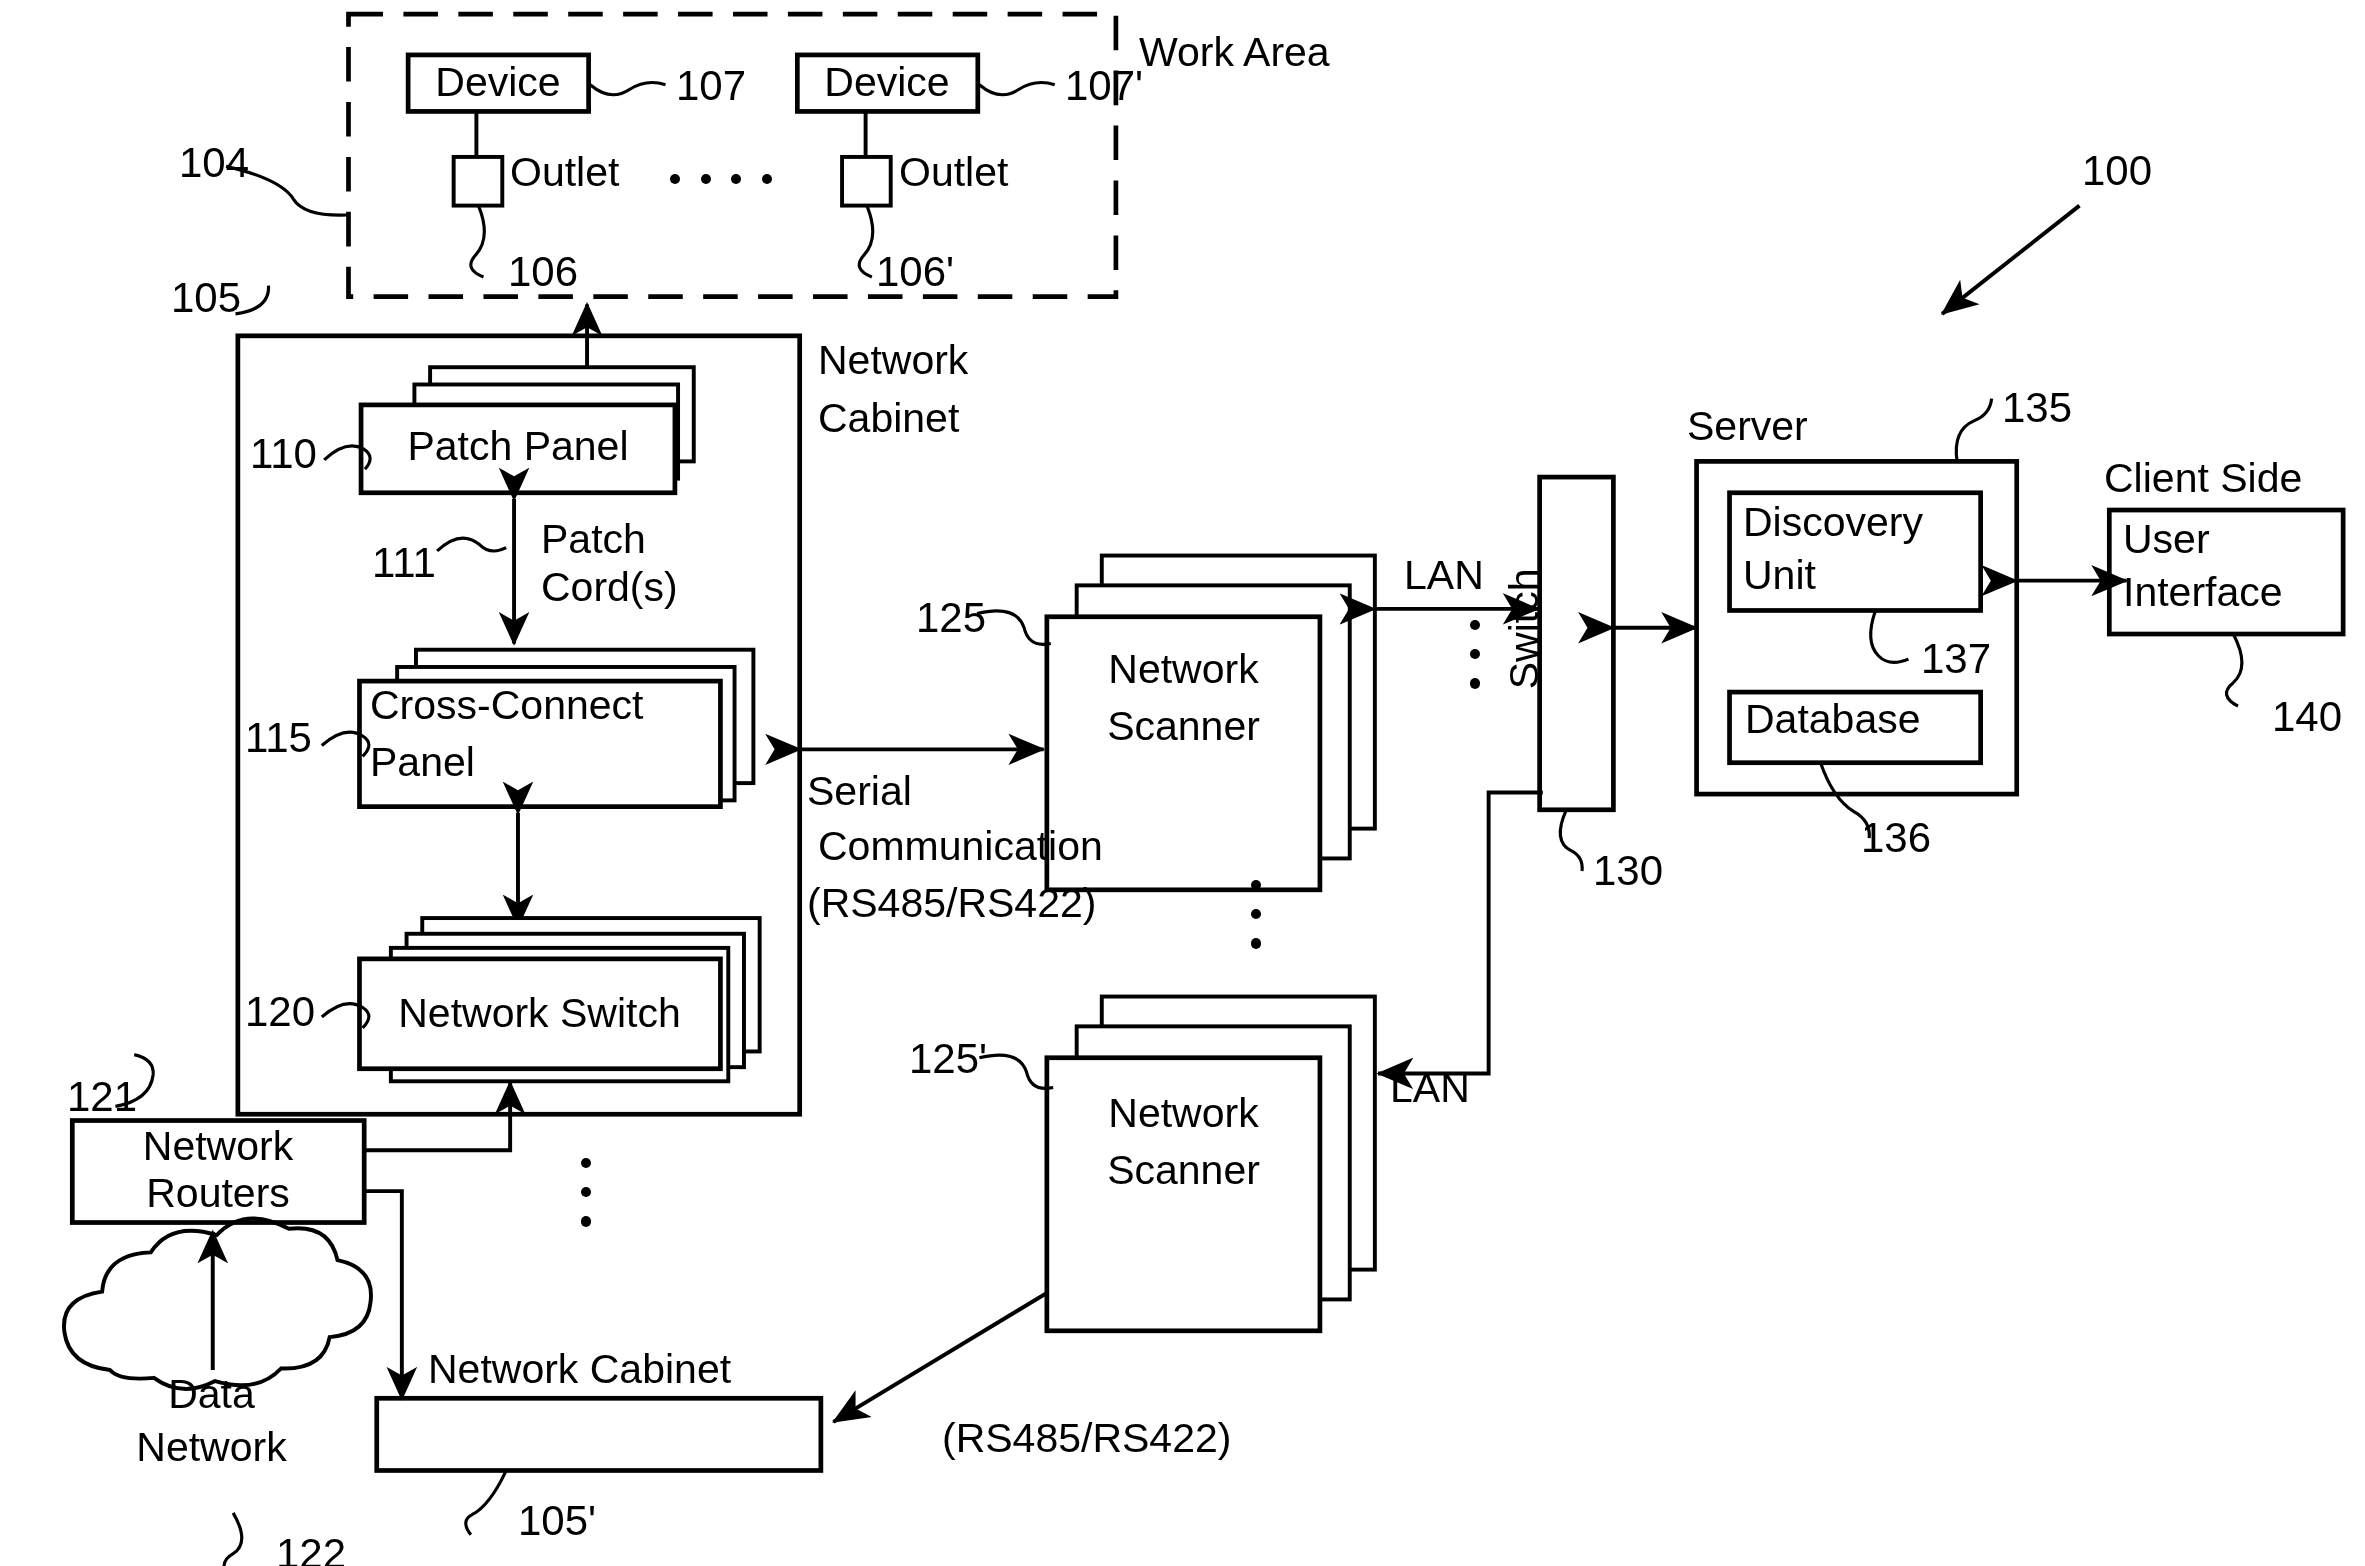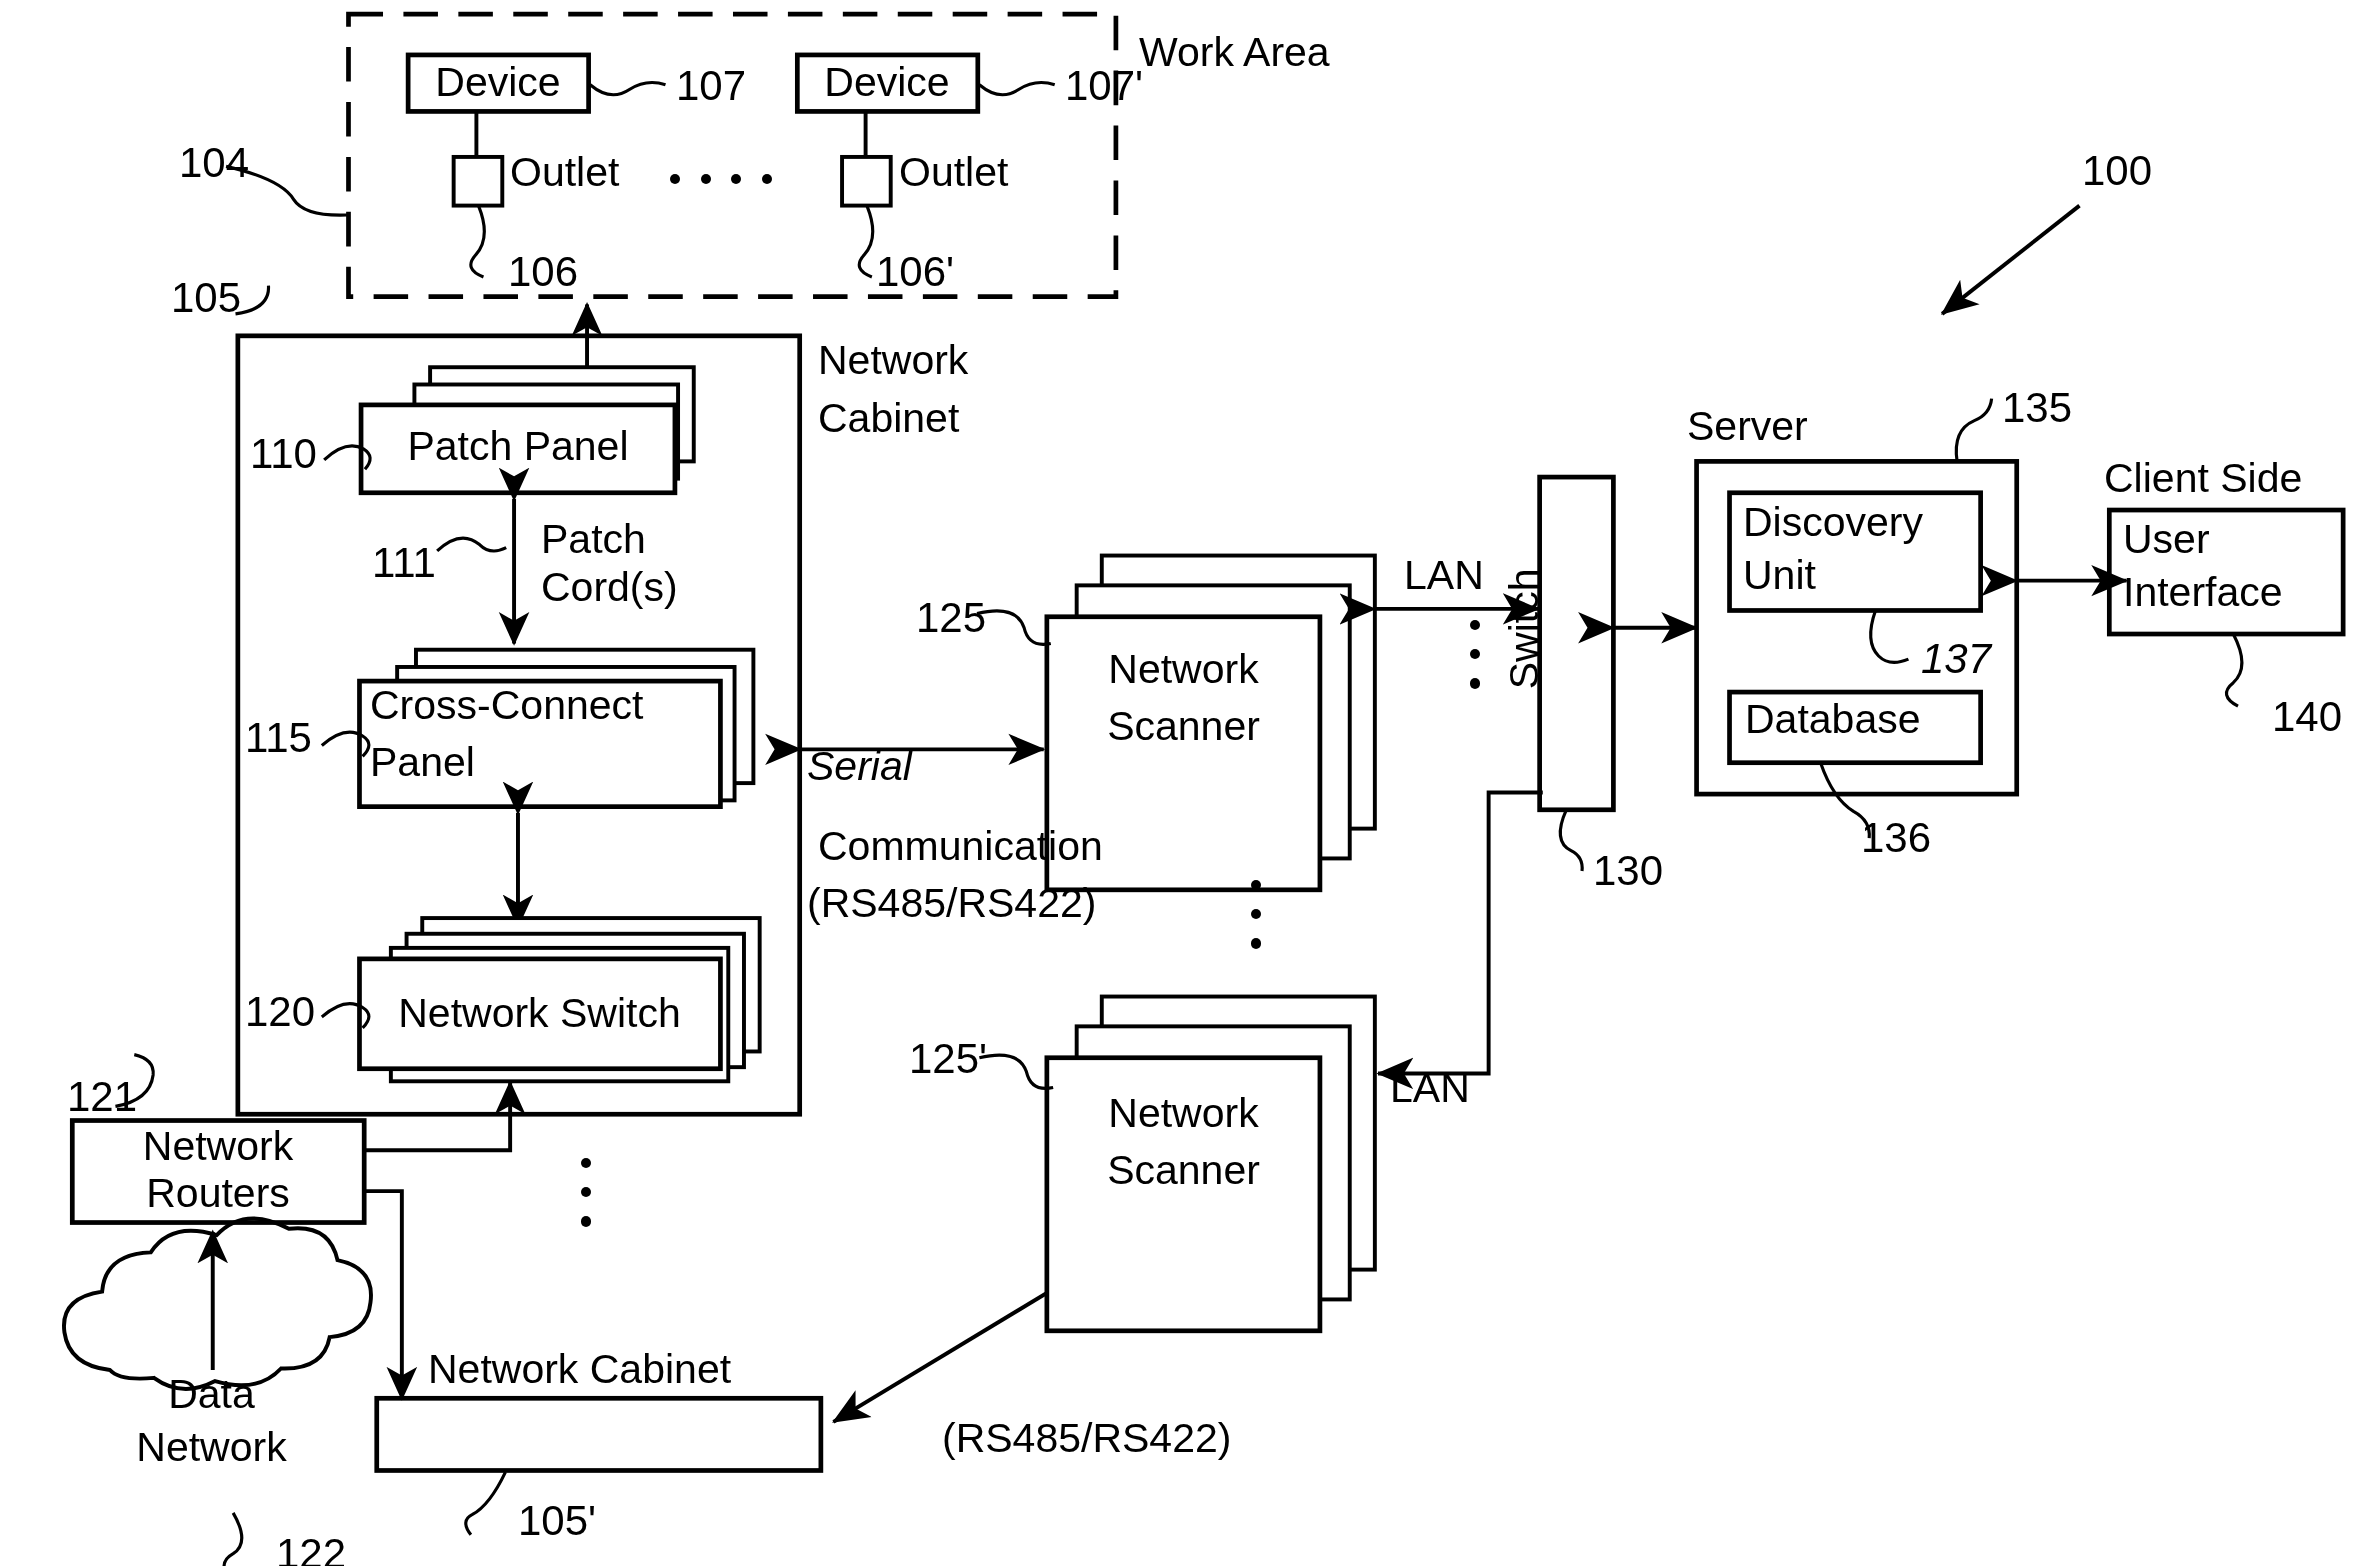--- a/index.html
+++ b/index.html
@@ -235,21 +235,21 @@
 
   <div class="lbl t-box center" style="left:359px; top:992px; width:361px;">Network Switch</div>
   <div class="lbl t-ref" style="left:245px; top:990px;">120</div>
 
   <div class="dots-v" style="left:581px; top:1158px;">
     <span></span>
       <span></span>
       <span></span>
   </div>
 
-  <div class="lbl t-box" style="left:807px; top:745px;font-style:italic;">Serial</div>
+  <div class="lbl t-box" style="left:807px; top:770px;">Serial</div>
   <div class="lbl t-box" style="left:807px; top:825px;margin-left:11px;">Communication</div>
   <div class="lbl t-box" style="left:807px; top:882px;">(RS485/RS422)</div>
 
   <div class="lbl t-ref" style="left:67px; top:1075px;">121</div>
   <div class="lbl t-box center" style="left:72px; top:1125px; width:292px;">Network</div>
   <div class="lbl t-box center" style="left:72px; top:1172px; width:292px;">Routers</div>
 
   <div class="lbl t-box center" style="left:86px; top:1373px; width:251px;">Data</div>
   <div class="lbl t-box center" style="left:86px; top:1426px; width:251px;">Network</div>
   <div class="lbl t-ref" style="left:276px; top:1532px;">122</div>
@@ -281,21 +281,21 @@
   </div>
 
   <div class="lbl t-box rot90 center" style="left:1352px; top:607px; width:345px;">Switch</div>
   <div class="lbl t-ref" style="left:1593px; top:849px;">130</div>
 
   <div class="lbl t-big" style="left:1687px; top:405px;">Server</div>
   <div class="lbl t-ref" style="left:2002px; top:386px;">135</div>
 
   <div class="lbl t-box" style="left:1743px; top:501px;">Discovery</div>
   <div class="lbl t-box" style="left:1743px; top:554px;">Unit</div>
-  <div class="lbl t-ref" style="left:1921px; top:637px;font-style:italic;">137</div>
+  <div class="lbl t-ref" style="left:1921px; top:637px;">137</div>
 
   <div class="lbl t-box" style="left:1745px; top:698px;">Database</div>
   <div class="lbl t-ref" style="left:1861px; top:816px;">136</div>
 
   <div class="lbl t-big" style="left:2104px; top:457px;">Client Side</div>
   <div class="lbl t-box" style="left:2123px; top:518px;">User</div>
   <div class="lbl t-box" style="left:2123px; top:571px;">Interface</div>
   <div class="lbl t-ref" style="left:2272px; top:695px;">140</div>
 
   <div class="lbl t-box" style="left:942px; top:1417px;">(RS485/RS422)</div>

